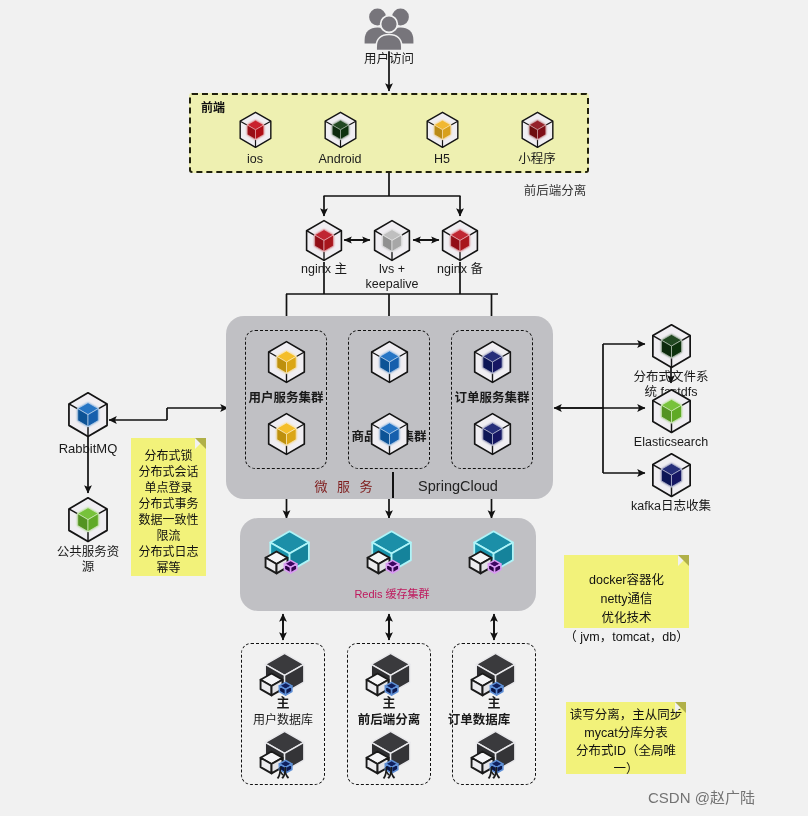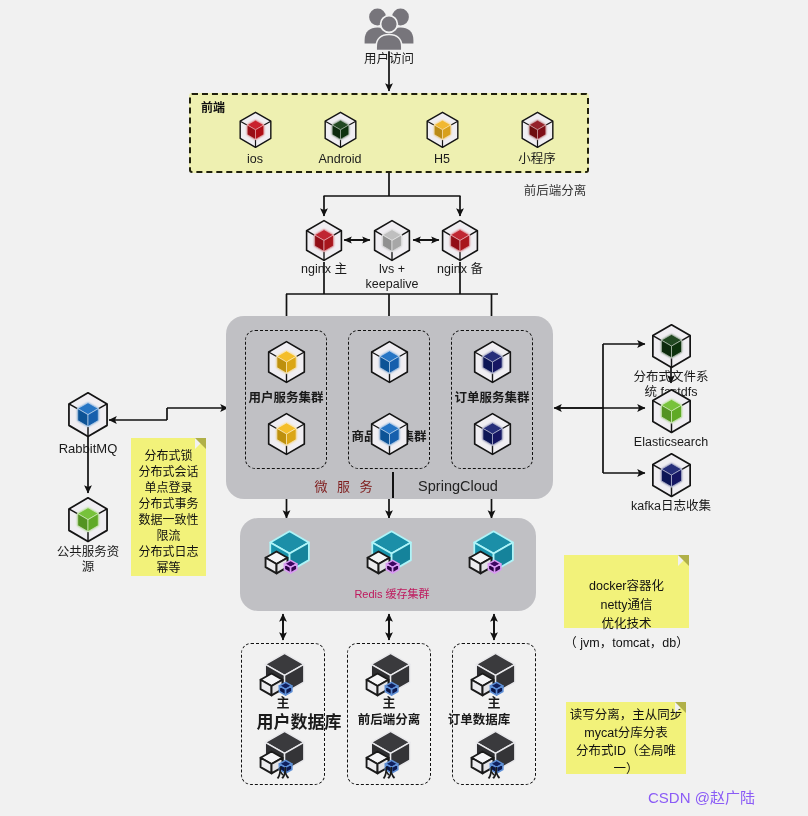--- a/index.html
+++ b/index.html
@@ -573,21 +573,21 @@
     <path d="M22.5 28.5 L22.5 37.5 L12 43.5 L12 34.5 Z" fill="#e2e2e6"></path>
   </g>
   <g stroke="#5e8fd6" stroke-width="1.5" stroke-linejoin="round">
     <path d="M25.5 31 L31.5 34.4 L25.5 37.8 L19.5 34.4 Z" fill="#10205e"></path>
     <path d="M19.5 34.4 L25.5 37.8 L25.5 43.2 L19.5 39.8 Z" fill="#091545"></path>
     <path d="M31.5 34.4 L31.5 39.8 L25.5 43.2 L25.5 37.8 Z" fill="#0c1a52"></path>
   </g>
         </svg>
       </div>
       <div class="lbl" style="left: 243px; top: 695px; width: 80px; font-size: 13px; font-weight: bold;">主</div>
-      <div class="lbl" style="left: 244px; top: 713px; width: 110px; font-size: 17px; font-weight: bold;">用户数据库</div>
+      <div class="lbl" style="left: 228px; top: 713px; width: 110px; font-size: 12px; font-weight: normal;">用户数据库</div>
       <div class="abs" style="left: 259px; top: 728px;">
         <svg width="48" height="48" viewBox="0 0 46 46">
   <g stroke="#e9e9ec" stroke-width="1.4" stroke-linejoin="round">
     <path d="M24.5 3.2 L43 13.8 L24.5 24.4 L6 13.8 Z" fill="#3a3a3d"></path>
     <path d="M6 13.8 L24.5 24.4 L24.5 41.4 L6 30.8 Z" fill="#2e2e31"></path>
     <path d="M43 13.8 L43 30.8 L24.5 41.4 L24.5 24.4 Z" fill="#343437"></path>
   </g>
   <g stroke="#1a1a1a" stroke-width="1.8" stroke-linejoin="round">
     <path d="M12 22.5 L22.5 28.5 L12 34.5 L1.5 28.5 Z" fill="#f5f5f7"></path>
     <path d="M1.5 28.5 L12 34.5 L12 43.5 L1.5 37.5 Z" fill="#ebebee"></path>
@@ -681,18 +681,18 @@
     <path d="M25.5 31 L31.5 34.4 L25.5 37.8 L19.5 34.4 Z" fill="#10205e"></path>
     <path d="M19.5 34.4 L25.5 37.8 L25.5 43.2 L19.5 39.8 Z" fill="#091545"></path>
     <path d="M31.5 34.4 L31.5 39.8 L25.5 43.2 L25.5 37.8 Z" fill="#0c1a52"></path>
   </g>
         </svg>
       </div>
       <div class="lbl" style="left: 454px; top: 765px; width: 80px; font-size: 13px; font-weight: bold;">从</div>
     </div>
 
   <div id="notes-layer">
-      <div class="note" style="left: 564px; top: 555px; width: 125px; height: 73px; font-size: 12.5px; line-height: 19px; padding-top: 22px; box-sizing: border-box;"><div class="foldbg"></div><div class="fold"></div>docker容器化<br>netty通信<br>优化技术<br>（ jvm，tomcat，db）</div>
+      <div class="note" style="left: 564px; top: 555px; width: 125px; height: 73px; font-size: 12.5px; line-height: 19px; padding-top: 16px; box-sizing: border-box;"><div class="foldbg"></div><div class="fold"></div>docker容器化<br>netty通信<br>优化技术<br>（ jvm，tomcat，db）</div>
       <div class="note" style="left: 566px; top: 702px; width: 120px; height: 72px; font-size: 12.5px; line-height: 18px; padding-top: 4px; box-sizing: border-box;"><div class="foldbg"></div><div class="fold"></div>读写分离，主从同步<br>mycat分库分表<br>分布式ID（全局唯<br>一）</div>
     </div>
 
-  <div class="lbl" style="left:648px;top:789px;width:150px;text-align:left;font-size:15px;color:#8b5cf6;">CSDN @赵广陆</div>
+  <div class="lbl" style="left:648px;top:789px;width:150px;text-align:left;font-size:15px;color:#737373;">CSDN @赵广陆</div>
 </div>
 
 </body></html>

